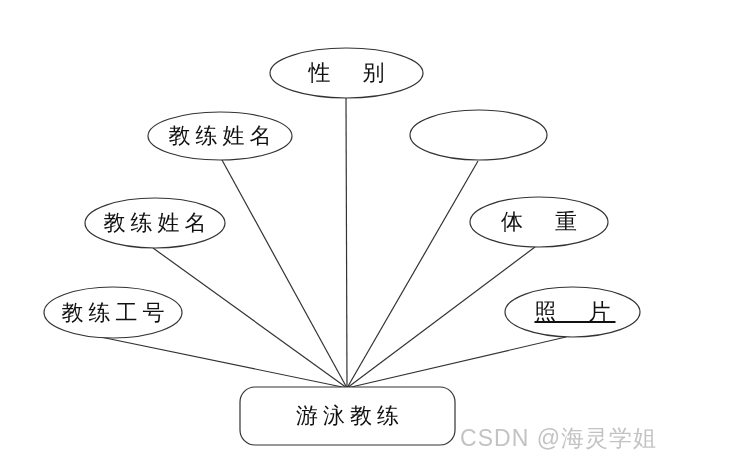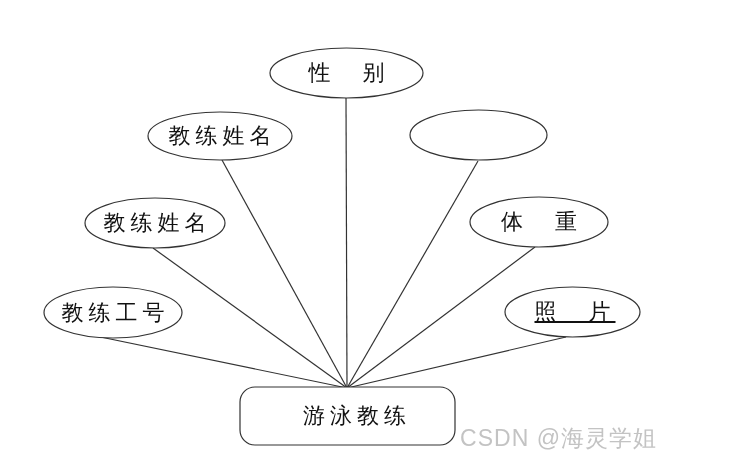--- a/index.html
+++ b/index.html
@@ -71,17 +71,17 @@
 
     <rect x="240" y="387" width="215" height="58" rx="15" ry="15" fill="#ffffff" stroke="#333333" stroke-width="1.2"></rect>
   </svg>
 
   <div class="node-label" style="left:270px; top:48px;  width:153px; height:50px;">性　别</div>
   <div class="node-label" style="left:148px; top:112px; width:144px; height:48px;">教练姓名</div>
   <div class="node-label" style="left:85px;  top:198px; width:140px; height:50px;">教练姓名</div>
   <div class="node-label" style="left:44px;  top:287px; width:138px; height:51px;">教练工号</div>
   <div class="node-label" style="left:470px; top:197px; width:138px; height:50px;">体　重</div>
   <div class="node-label" style="left:505px; top:287px; width:135px; height:50px;text-decoration:underline;">照　片</div>
-  <div class="node-label" style="left:247px; top:387px; width:215px; height:58px;">游泳教练</div>
+  <div class="node-label" style="left:240px; top:387px; width:215px; height:58px;">游泳教练</div>
 
   <div class="watermark">CSDN @海灵学姐</div>
 
 </div>
 
 </body></html>

